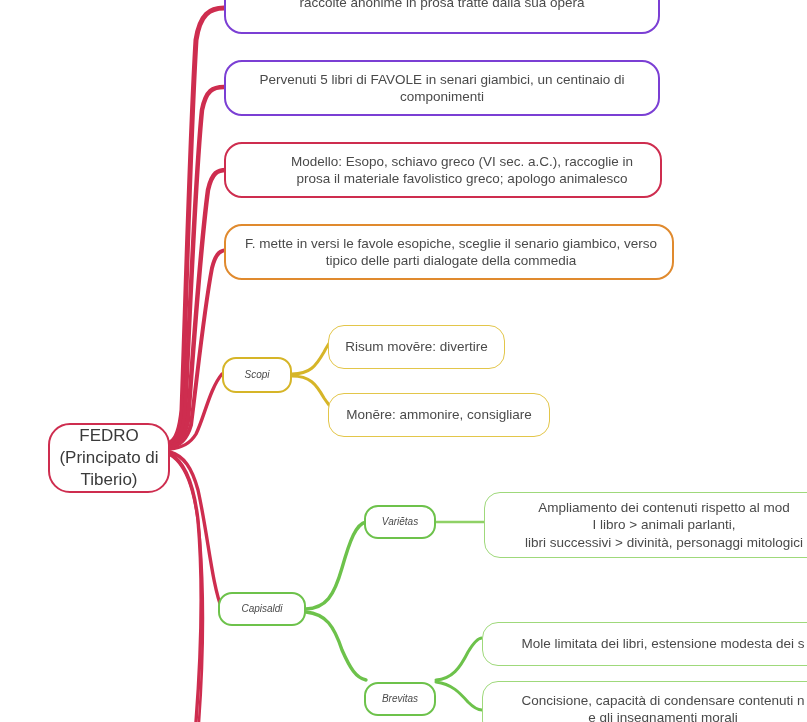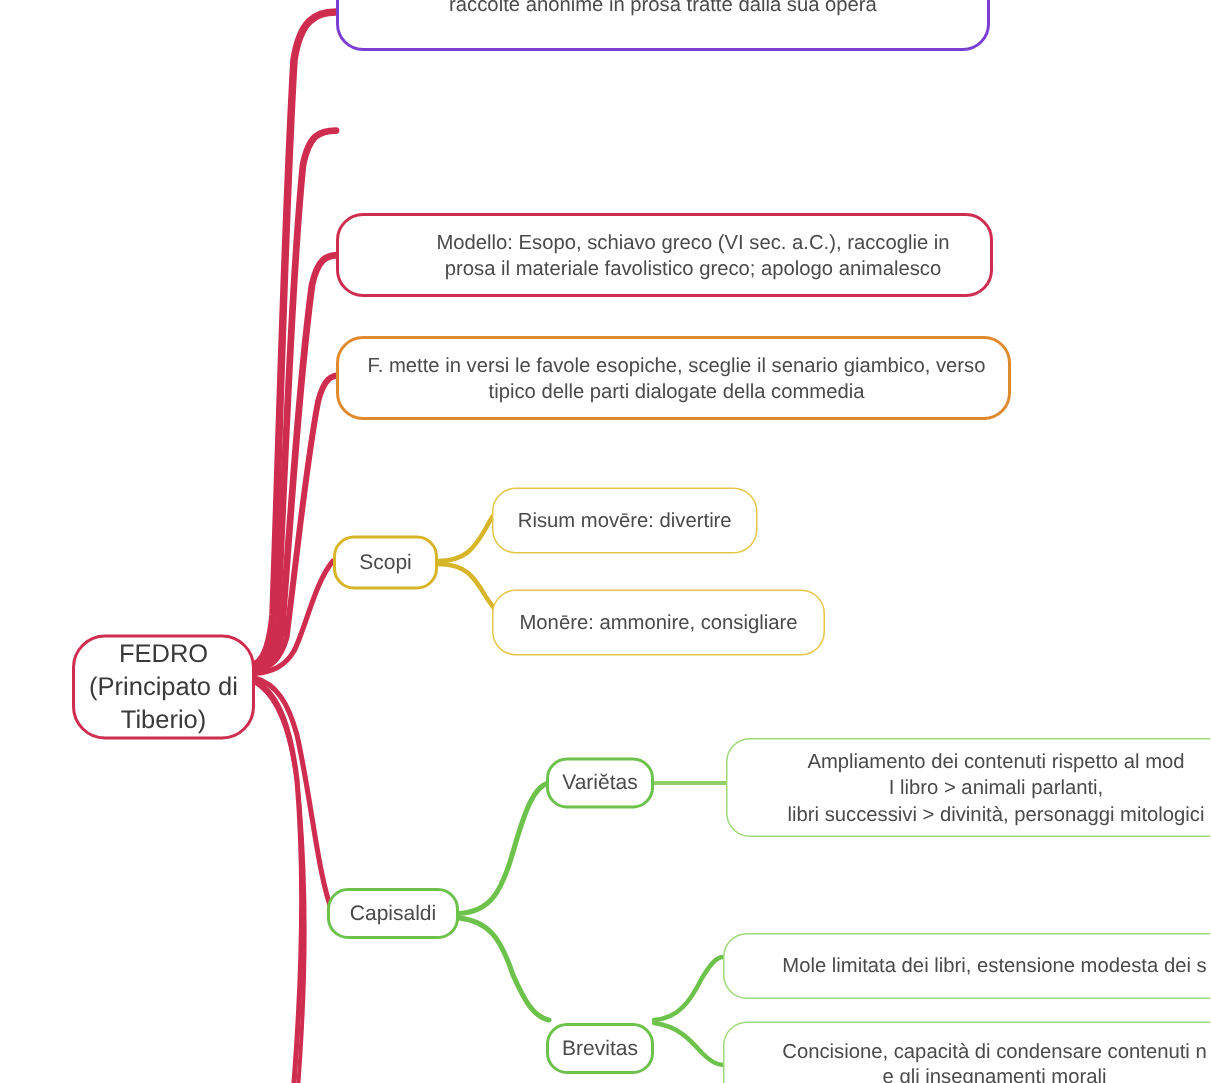--- a/index.html
+++ b/index.html
@@ -48,22 +48,23 @@
   }
   .node-main {
     border-width: 2px;
     border-radius: 18px;
     font-size: 13.5px;
     padding: 4px 10px;
   }
   .node-small {
     border-width: 2px;
     border-radius: 14px;
-    font-size: 14px;
+    font-size: 10px;
     padding: 2px 8px;
+    font-style: italic;
   }
   .node-leaf {
     border-width: 1.8px;
     border-radius: 16px;
     font-size: 13.5px;
     padding: 21px 9px;
   }
 </style>
 </head>
 <body>
@@ -104,20 +105,23 @@
   <div class="node node-root" style="left:48px; top:408px; width:122px; height:70px; border-color:#CE2D4F;">
     <span>FEDRO
 (Principato di
 Tiberio)</span>
   </div>
 
   <div class="node node-main" style="left:224px; top:-28px; width:436px; height:62px; border-color:#7B3FD4;">
     <span>raccolte anonime in prosa tratte dalla sua opera</span>
   </div>
 
+  <div class="node node-main" style="left:224px; top:60px; width:436px; height:56px; border-color:#7B3FD4;">
+    <span>Pervenuti 5 libri di FAVOLE in senari giambici, un centinaio di componimenti</span>
+  </div>
 
   <div class="node node-main" style="left:224px; top:142px; width:438px; height:56px; border-color:#CE2D4F;padding-left:48px;">
     <span>Modello: Esopo, schiavo greco (VI sec. a.C.), raccoglie in prosa il materiale favolistico greco; apologo animalesco</span>
   </div>
 
   <div class="node node-main" style="left:224px; top:224px; width:450px; height:56px; border-color:#E08A2E;padding-left:14px;">
     <span>F. mette in versi le favole esopiche, sceglie il senario giambico, verso tipico delle parti dialogate della commedia</span>
   </div>
 
   <div class="node node-small" style="left:222px; top:357px; width:70px; height:36px; border-color:#D6B528;">

